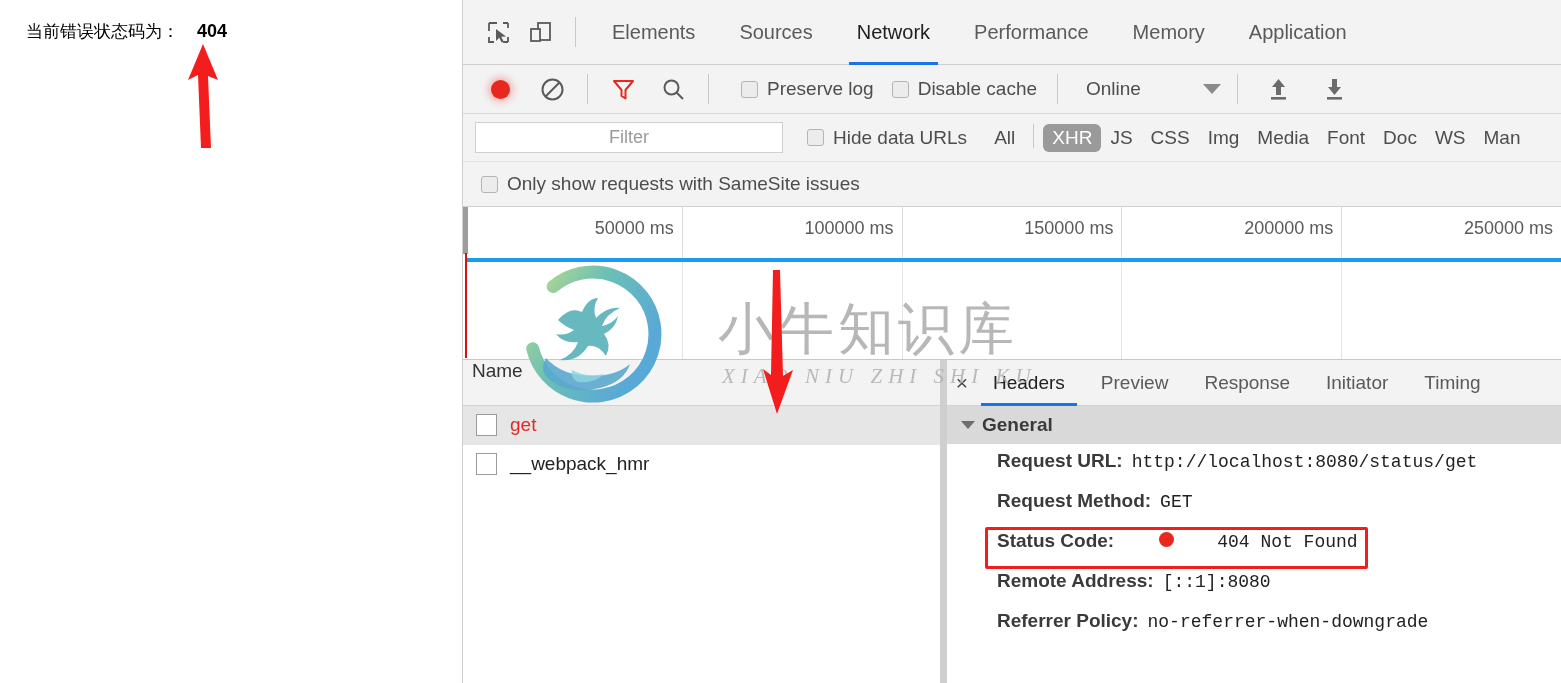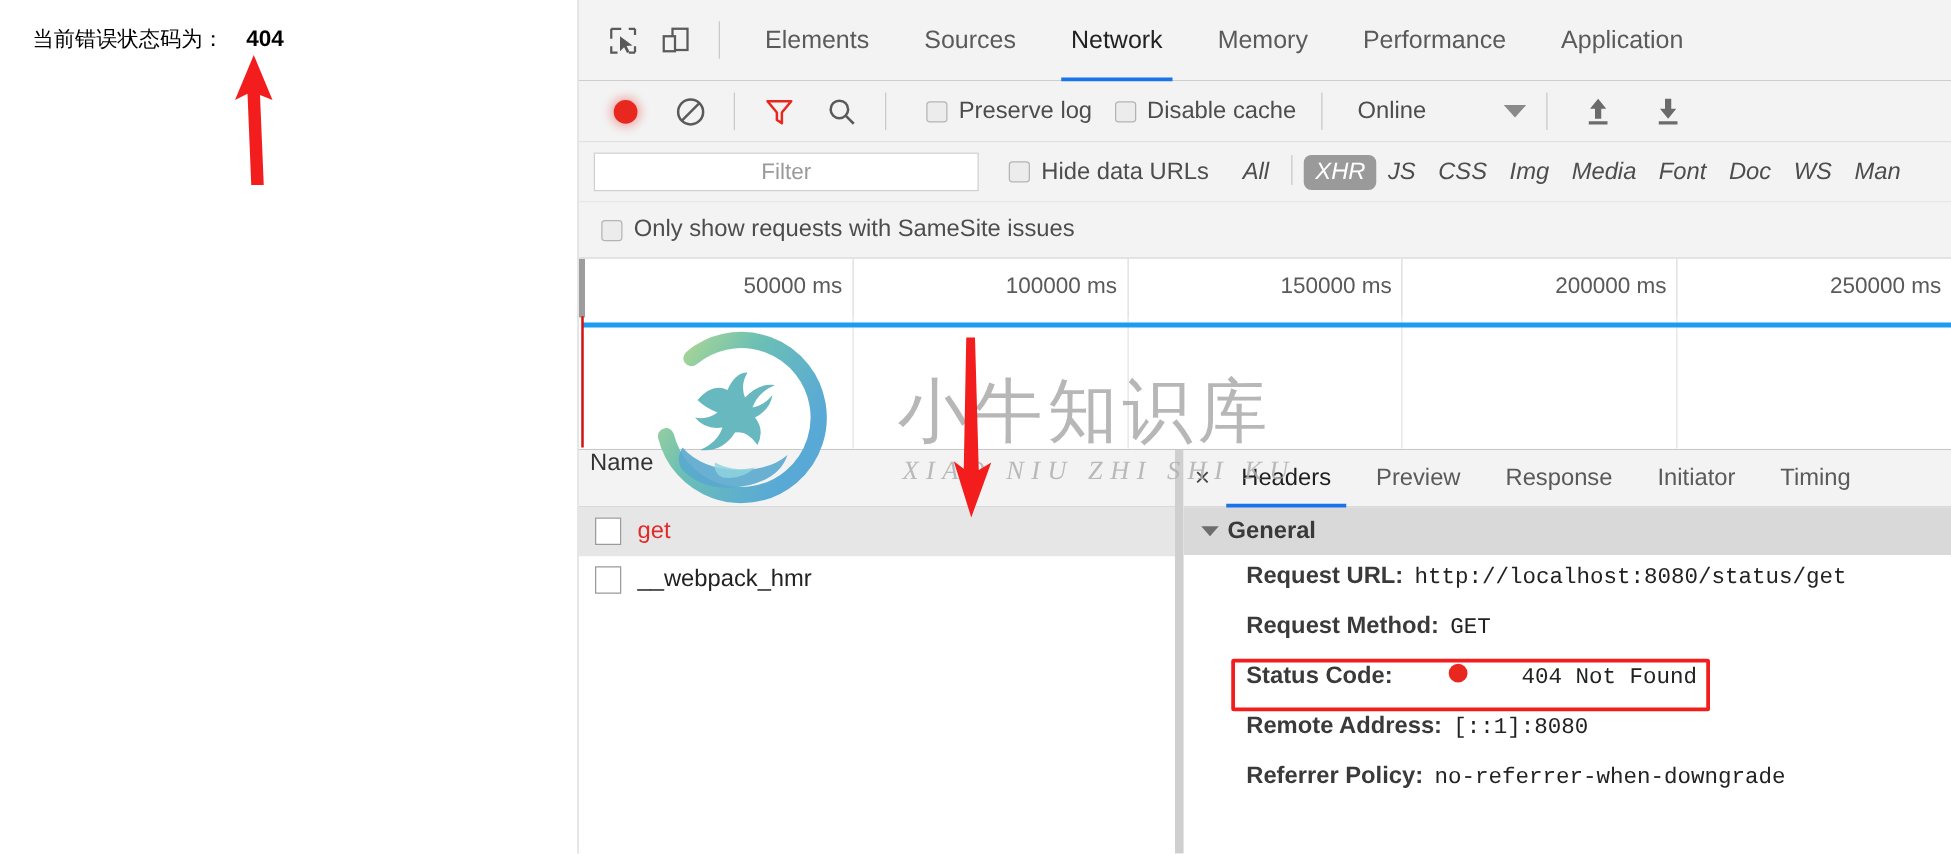--- a/index.html
+++ b/index.html
@@ -408,22 +408,22 @@
         <svg width="25" height="25" viewBox="0 0 25 25">
           <rect x="10" y="3" width="12" height="17" stroke="#5a5a5a" stroke-width="1.8" fill="none"></rect>
           <rect x="3" y="9" width="9" height="12" stroke="#5a5a5a" stroke-width="1.8" fill="#f3f3f3"></rect>
         </svg>
       </div>
       <div class="vsep"></div>
 
       <div class="tab">Elements</div>
       <div class="tab">Sources</div>
       <div class="tab active">Network</div>
+      <div class="tab">Performance</div>
       <div class="tab">Memory</div>
-      <div class="tab">Performance</div>
       <div class="tab">Application</div>
     </div>
 
     <div class="controlbar">
       <div class="icon-btn">
         <div class="rec-dot"></div>
       </div>
       <div class="icon-btn" style="margin-left:10px;">
         <svg width="25" height="25" viewBox="0 0 25 25">
           <circle cx="12.5" cy="12.5" r="10" stroke="#5a5a5a" stroke-width="2" fill="none"></circle>
@@ -473,21 +473,21 @@
         </svg>
       </div>
     </div>
 
     <div class="filterbar">
       <input class="filter-input" type="text" placeholder="Filter" style="">
       <label class="ctl-check" style="margin-left:24px;">
         <span class="cbox"></span>
         <span class="ctl-label">Hide data URLs</span>
       </label>
-      <div style="display:flex;align-items:flex-start;margin-left:18px;font-style:italic;">
+      <div style="display:flex;align-items:flex-start;margin-left:18px;">
         <span class="type-pill">All</span>
         <span class="type-sep"></span>
         <span class="type-pill sel">XHR</span>
         <span class="type-pill">JS</span>
         <span class="type-pill">CSS</span>
         <span class="type-pill">Img</span>
         <span class="type-pill">Media</span>
         <span class="type-pill">Font</span>
         <span class="type-pill">Doc</span>
         <span class="type-pill">WS</span>

